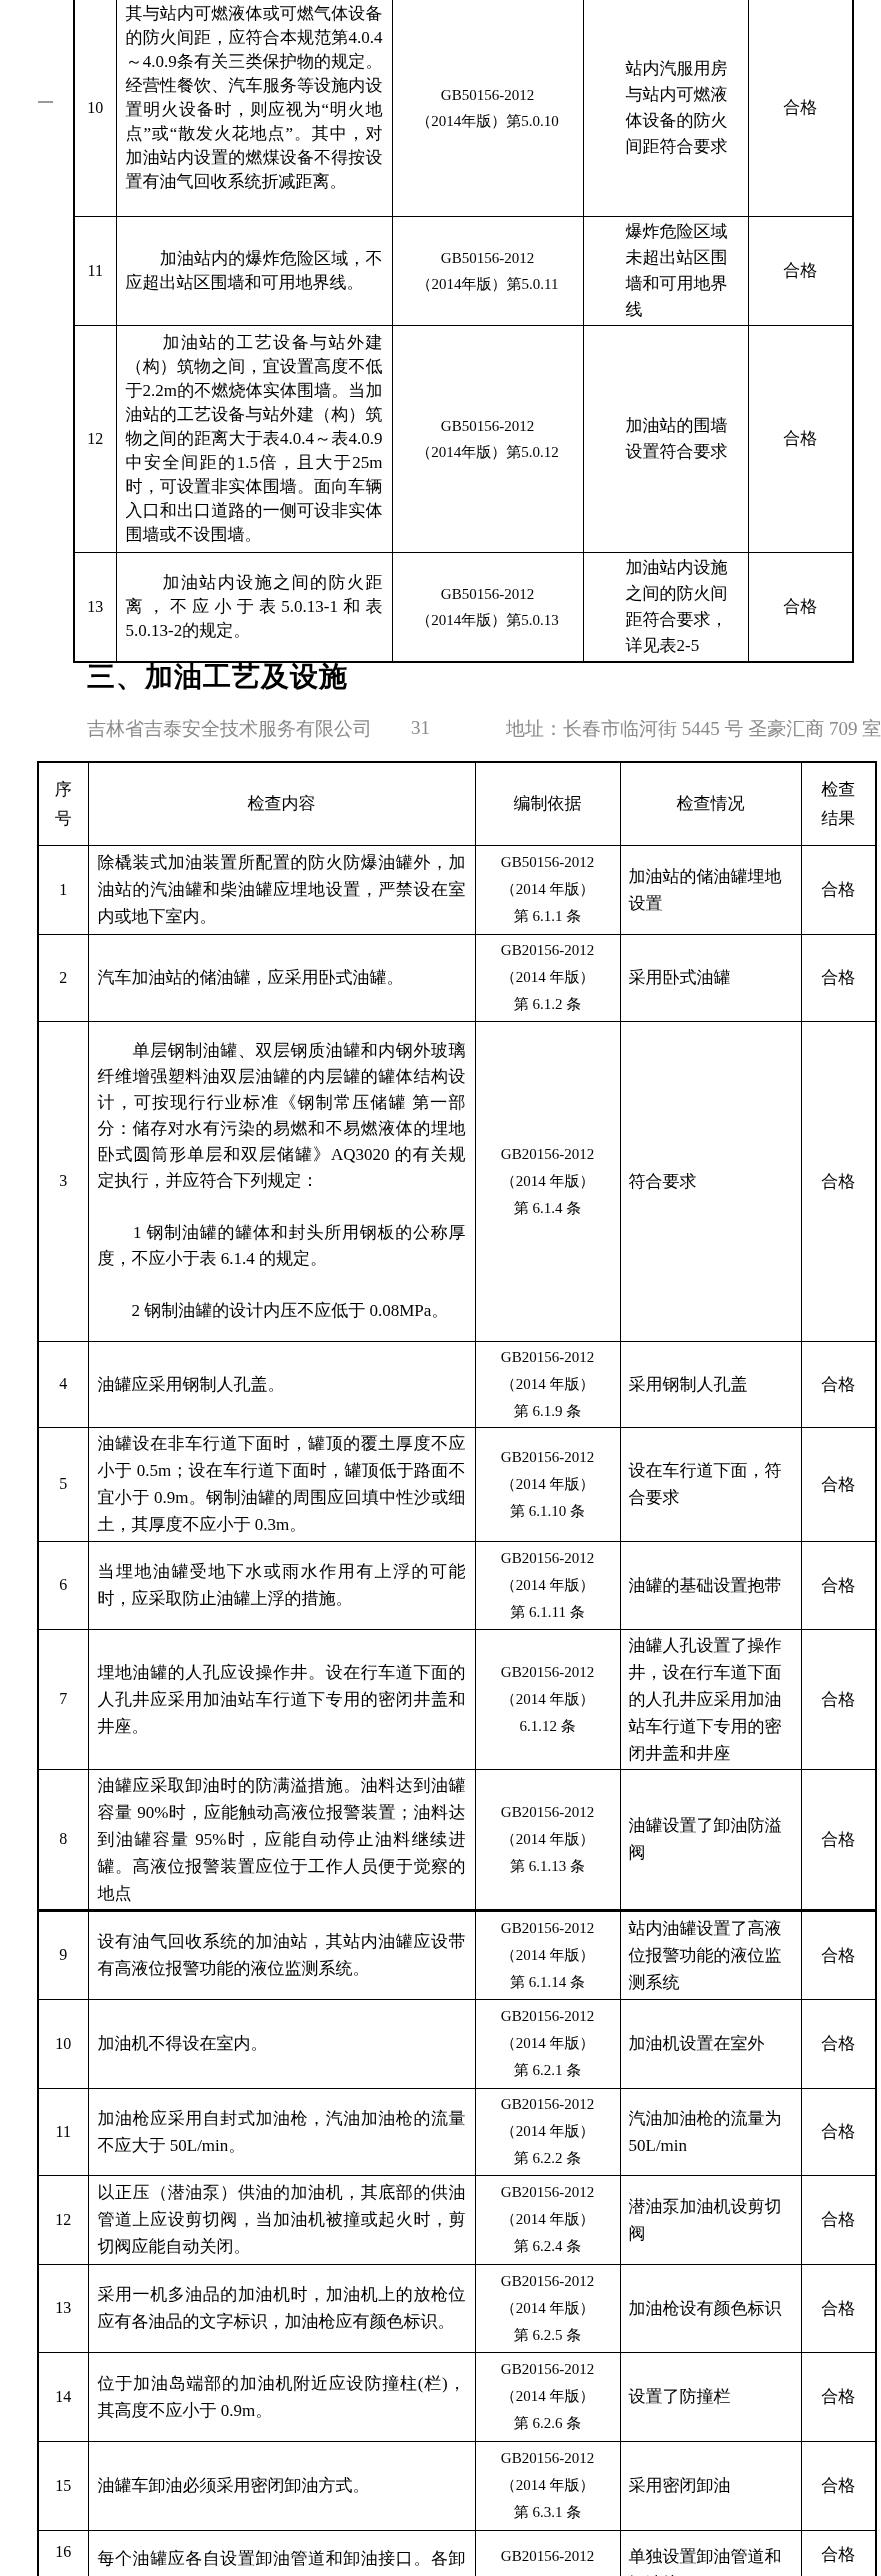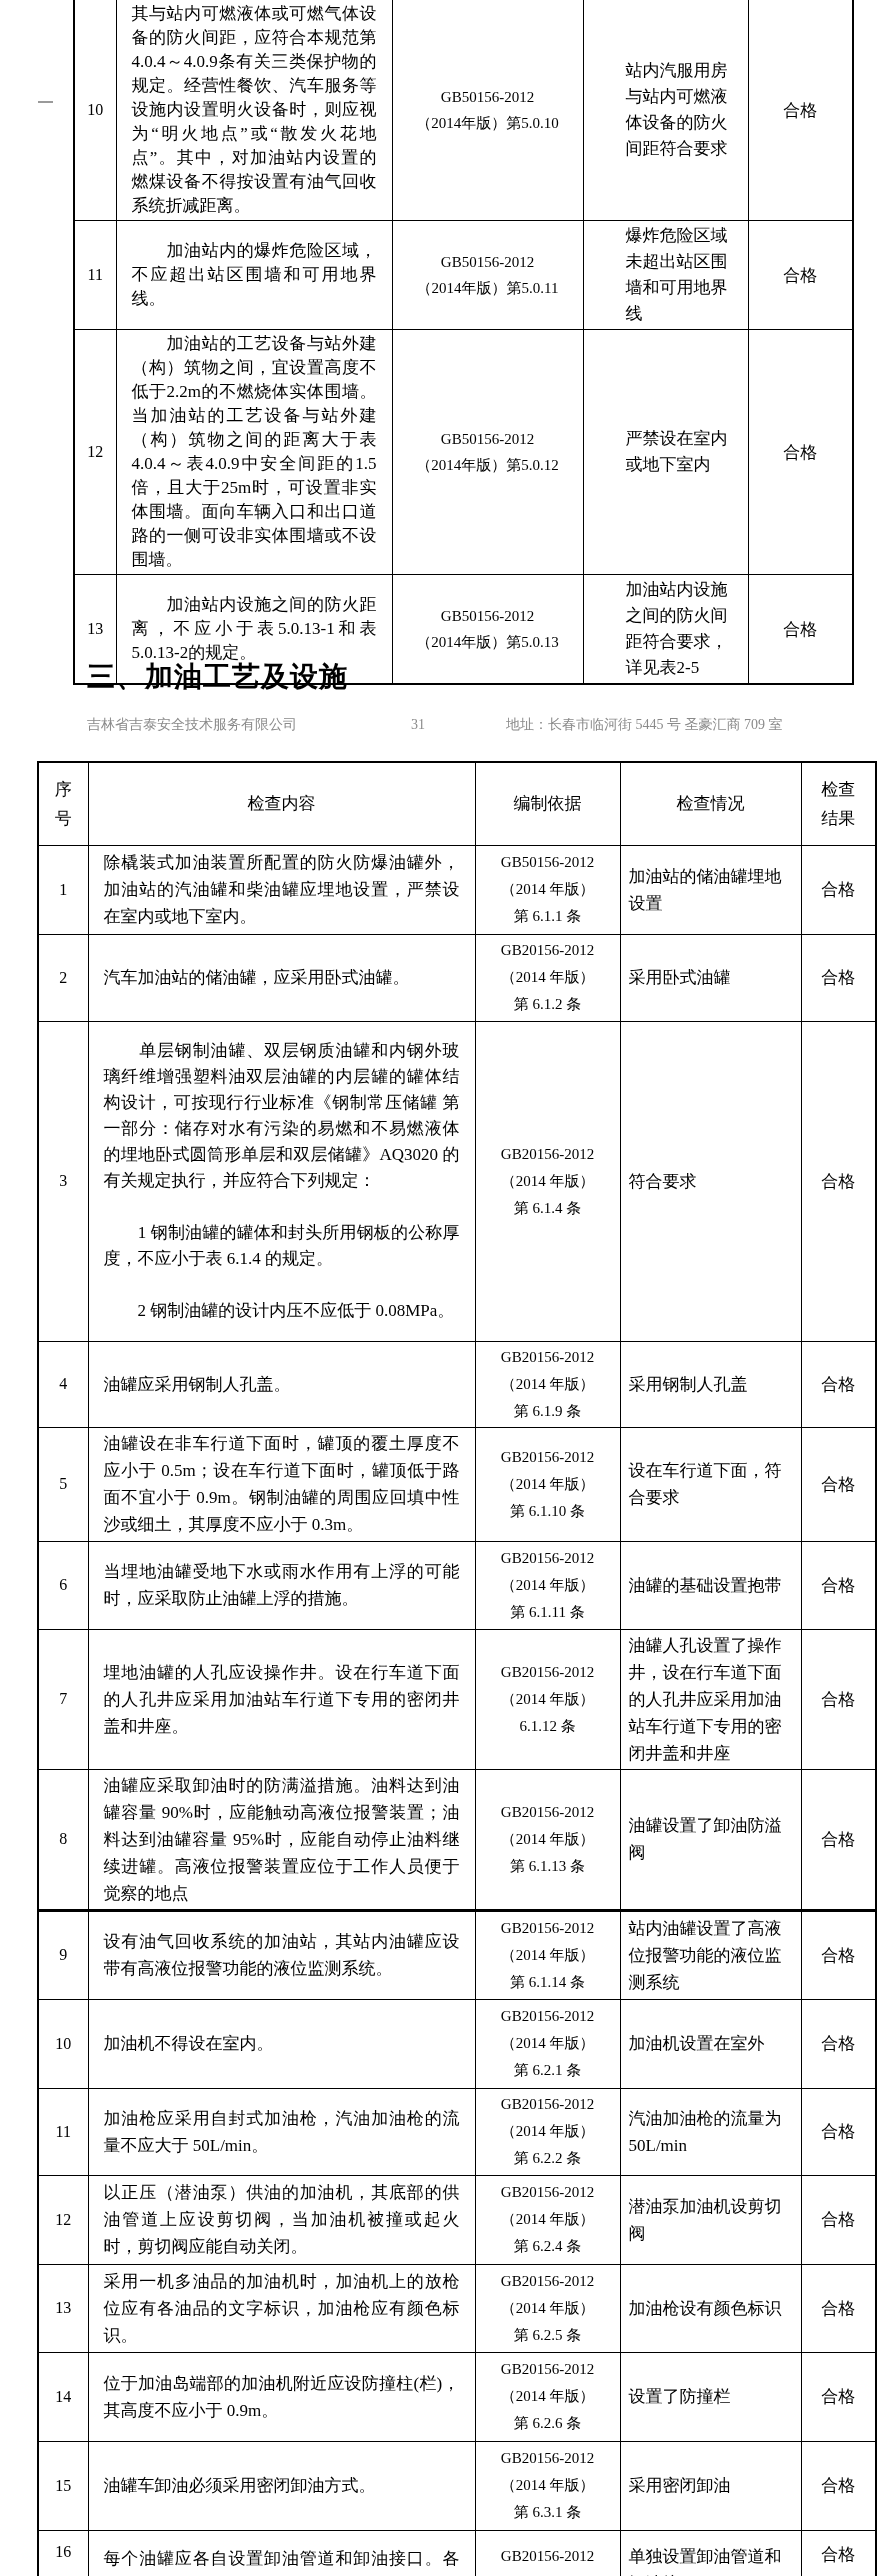--- a/index.html
+++ b/index.html
@@ -19,21 +19,21 @@
     font-size:17px;
   }
   #table-lower{
     position:absolute;left:37px;top:761px;width:839px;
     border:2px solid #000;
     font-size:17px;
   }
   td.c-no{text-align:center;vertical-align:middle;font-size:16px;}
   td.c-content{
     text-align:justify;vertical-align:middle;
-    padding:2px 15px;white-space:pre-line;
+    padding:2px 9px;white-space:pre-line;
   }
   td.c-basis{
     text-align:center;vertical-align:middle;
     font-size:15px;white-space:pre-line;padding:0 4px;
   }
   td.c-situation{
     text-align:left;vertical-align:middle;
     padding:2px 8px;white-space:pre-line;
   }
   td.c-result{text-align:center;vertical-align:middle;}
@@ -53,21 +53,21 @@
   tr.valign-top td.c-content{padding-top:14px;}
   td.tight{line-height:26px !important;}
   
   .section-title{
     position:absolute;left:87px;top:658px;
     font-family:Liberation Mono, monospace;
     font-weight:bold;font-size:28px;letter-spacing:1px;
   }
   .footer{
     position:absolute;left:0;top:716px;width:882px;height:24px;
-    font-size:14px;color:#8a8a8a;
+    font-size:19px;color:#8a8a8a;
   }
   .footer-company{position:absolute;left:87px;top:0;}
   .footer-page{position:absolute;left:411px;top:1px;}
   .footer-address{position:absolute;left:506px;top:0;text-align:right;}
   
   .crop-mark{position:absolute;height:2px;width:15px;background:#9a9a9a;}
   .crop-left{left:38px;top:101px;}
   .crop-right{left:828px;top:101px;}
 </style>
 </head>
@@ -99,21 +99,21 @@
     <td class="c-basis">GB50156-2012
 （2014年版）第5.0.11</td>
     <td class="c-situation">爆炸危险区域未超出站区围墙和可用地界线</td>
     <td class="c-result">合格</td>
   </tr>
   <tr style="height:227px">
     <td class="c-no">12</td>
     <td class="c-content">　　加油站的工艺设备与站外建（构）筑物之间，宜设置高度不低于2.2m的不燃烧体实体围墙。当加油站的工艺设备与站外建（构）筑物之间的距离大于表4.0.4～表4.0.9中安全间距的1.5倍，且大于25m时，可设置非实体围墙。面向车辆入口和出口道路的一侧可设非实体围墙或不设围墙。</td>
     <td class="c-basis">GB50156-2012
 （2014年版）第5.0.12</td>
-    <td class="c-situation">严禁设在室内或地下室内</td>
+    <td class="c-situation">加油站的围墙设置符合要求</td>
     <td class="c-result">合格</td>
   </tr>
   <tr style="height:90px">
     <td class="c-no">13</td>
     <td class="c-content">　　加油站内设施之间的防火距离，不应小于表5.0.13-1和表5.0.13-2的规定。</td>
     <td class="c-basis">GB50156-2012
 （2014年版）第5.0.13</td>
     <td class="c-situation">加油站内设施之间的防火间距符合要求，详见表2-5</td>
     <td class="c-result">合格</td>
   </tr>

